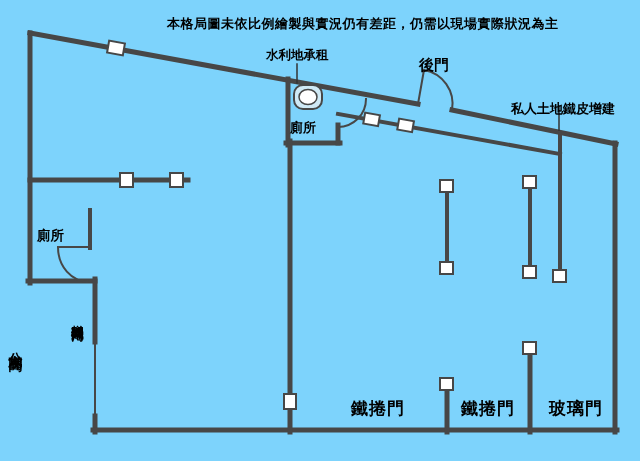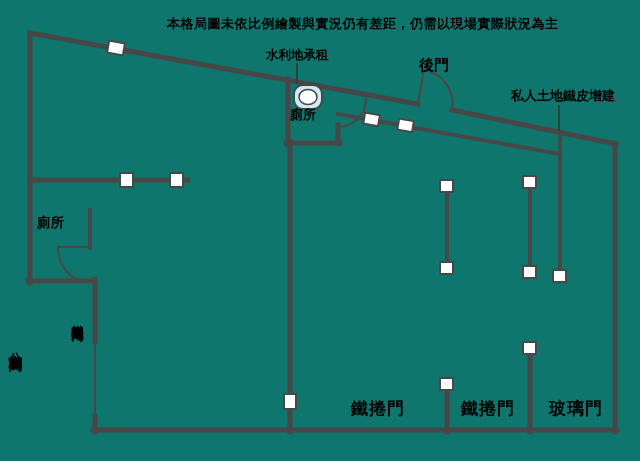--- a/index.html
+++ b/index.html
@@ -1,38 +1,38 @@
 <!DOCTYPE html>
 <html><head>
 <meta charset="utf-8">
 <style>
   html,body{margin:0;padding:0;background:#fff;}
   #canvas{
     position:relative;
     width:640px;height:461px;
-    background:#0f766e;
+    background:#7dd3fc;
     font-family:"DejaVu Sans","Liberation Sans",sans-serif;
     overflow:hidden;
   }
   #plan-svg{position:absolute;left:0;top:0;}
   .lbl{
     position:absolute;
     color:#000;
     font-weight:bold;
     white-space:nowrap;
     line-height:1.15;
   }
   .lbl.vertical{
     writing-mode:vertical-rl;
     text-orientation:upright;
     letter-spacing:2px;
   }
   .disclaimer{font-size:13px;letter-spacing:0.5px;}
   .small{font-size:12.5px;}
-  .mid{font-size:13px;}
+  .mid{font-size:13px;margin-top:13px;}
   .door-big{font-size:17px;letter-spacing:1px;}
 </style>
 </head>
 <body>
 
 <div id="canvas">
 
   <svg id="plan-svg" width="640" height="461" viewBox="0 0 640 461">
     <g stroke="#474747" fill="none" stroke-linecap="square">
 

